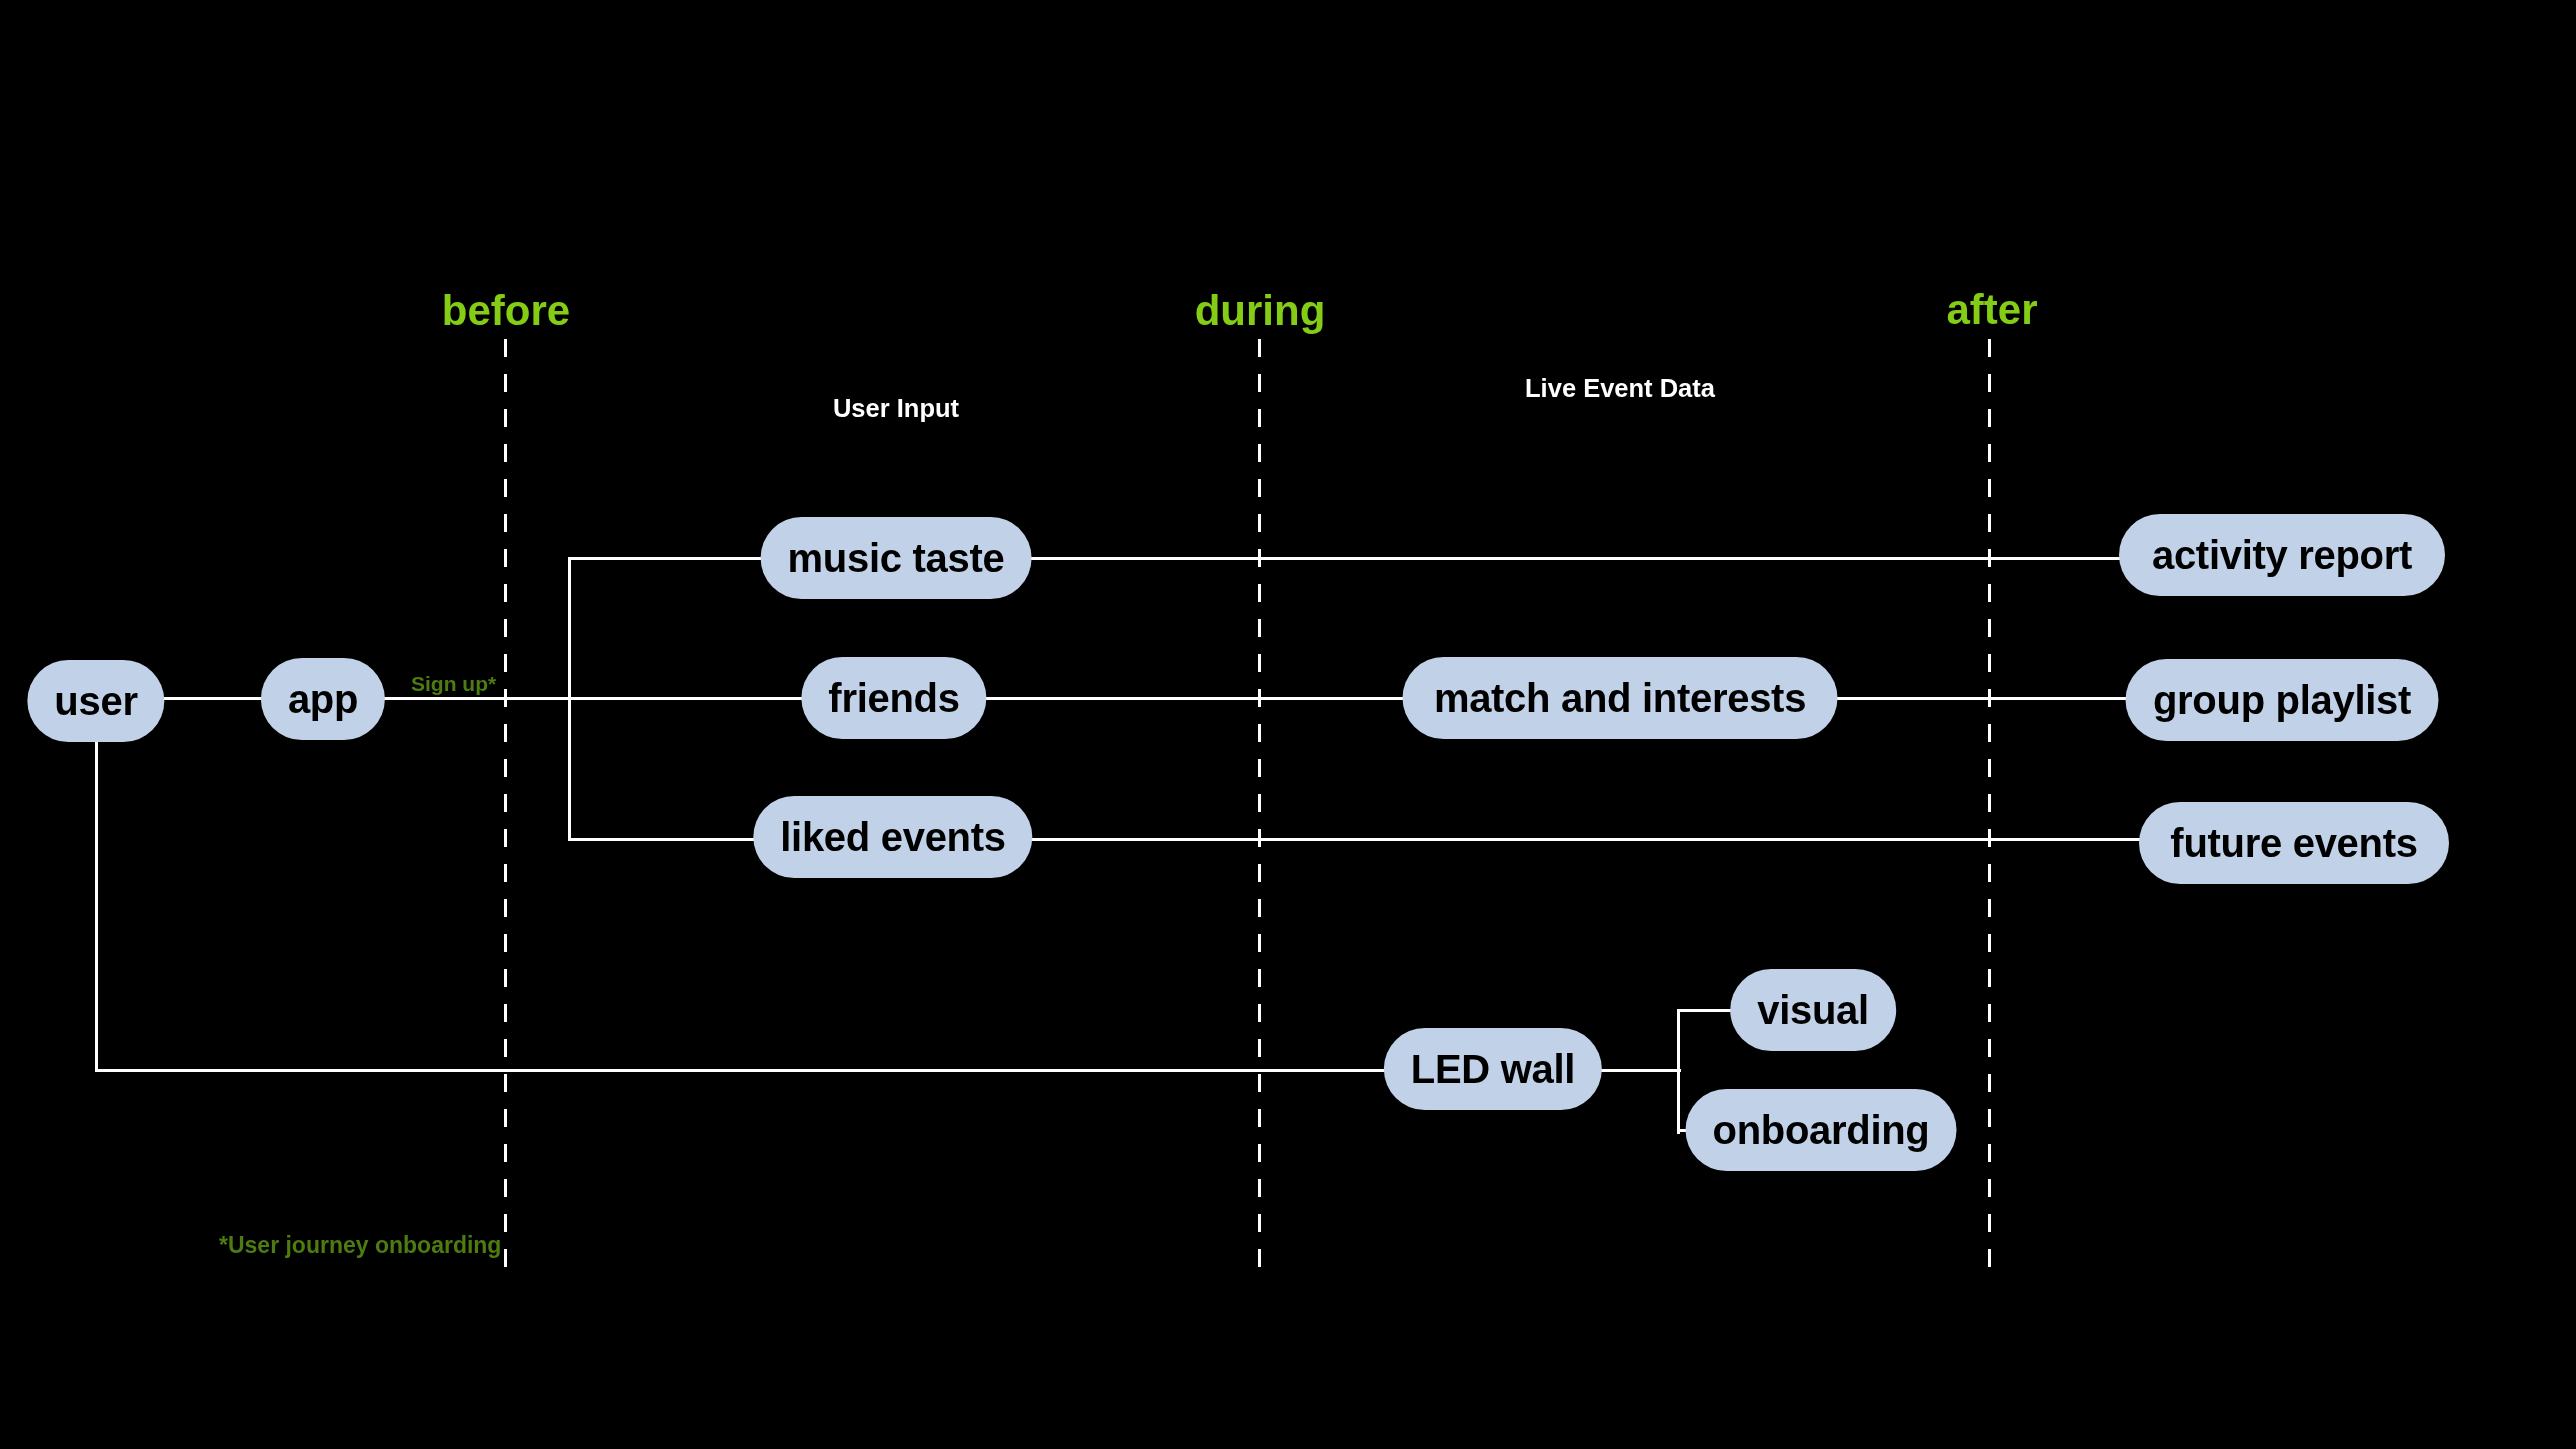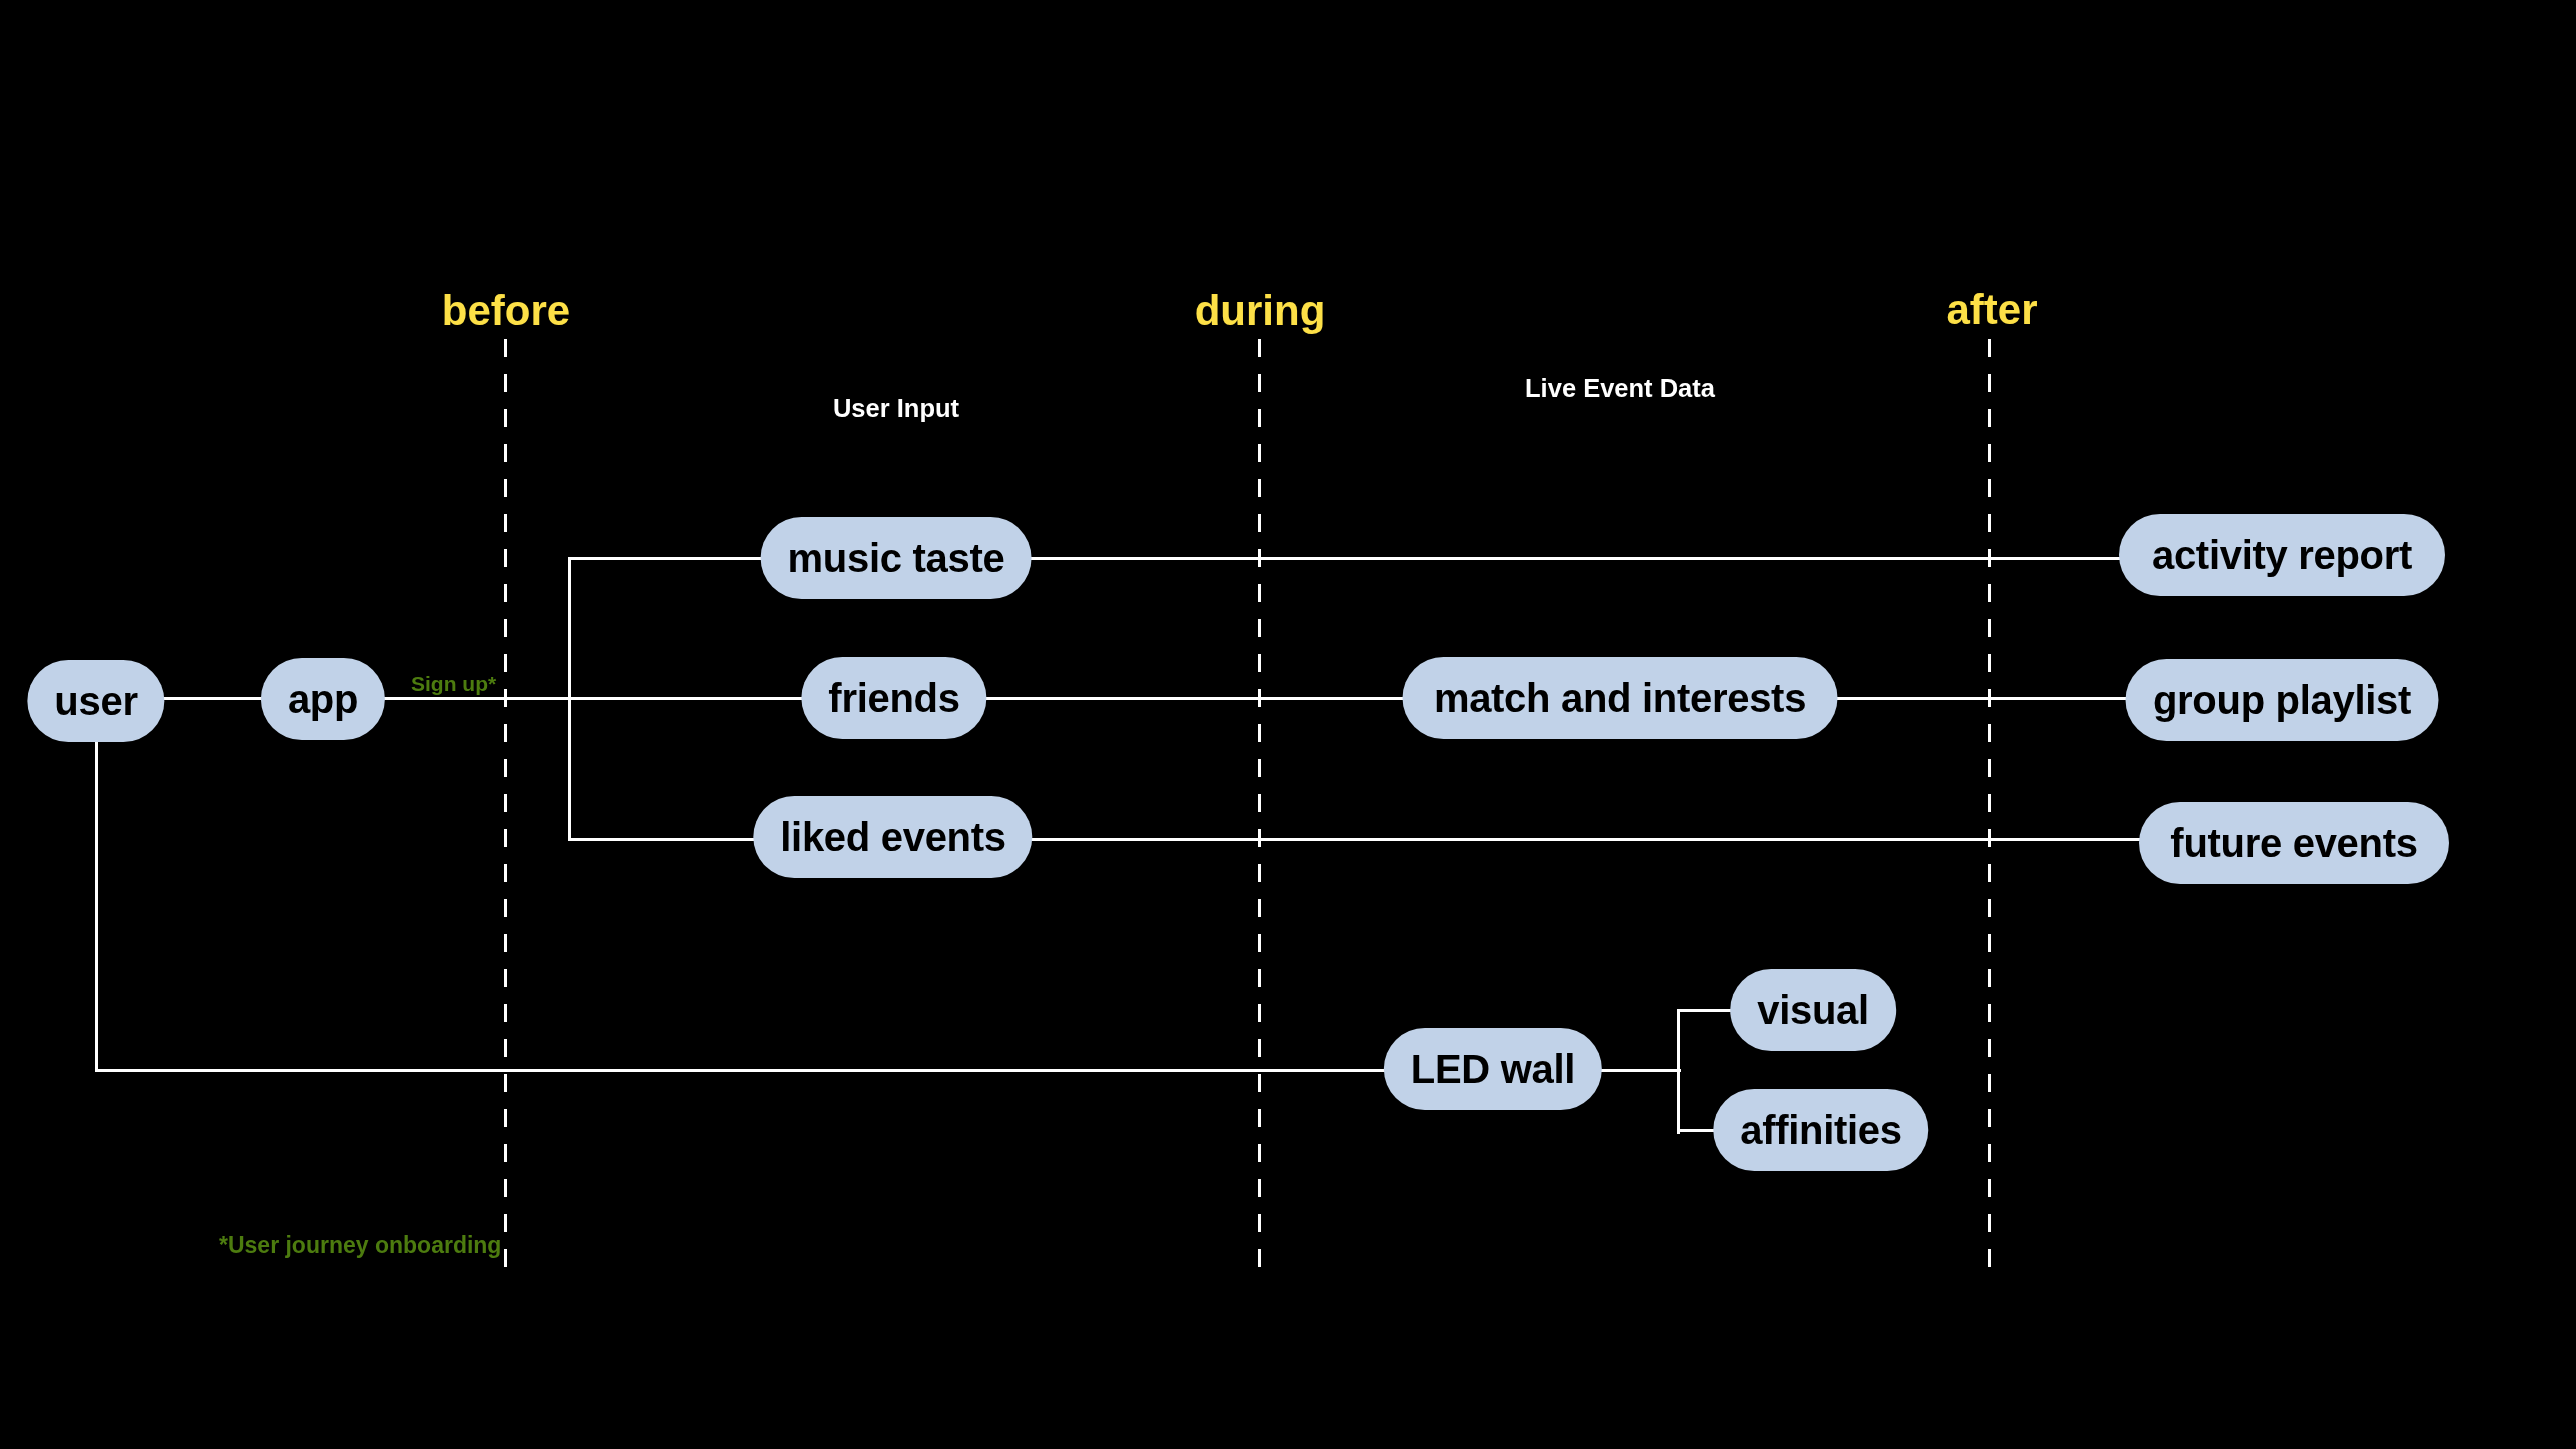--- a/index.html
+++ b/index.html
@@ -15,21 +15,21 @@
   .line{position:absolute;background:#ffffff;z-index:2;}
   .pill{
     position:absolute;transform:translate(-50%,-50%);
     height:82px;border-radius:42px;background:#c1d2e8;color:#000000;
     display:flex;align-items:center;justify-content:center;
     font-weight:bold;font-size:40px;letter-spacing:-0.3px;white-space:nowrap;
     padding:0 27px;box-sizing:border-box;z-index:3;
   }
   .hdr{
     position:absolute;transform:translate(-50%,-50%);
-    color:#fde047;font-size:42px;font-weight:600;letter-spacing:0;z-index:4;white-space:nowrap;
+    color:#84cc16;font-size:42px;font-weight:600;letter-spacing:0;z-index:4;white-space:nowrap;
   }
   .collabel{
     position:absolute;transform:translate(-50%,-50%);
     color:#ffffff;font-size:25.5px;font-weight:600;z-index:4;white-space:nowrap;
   }
   .smallnote{
     position:absolute;color:#4d7c0f;font-weight:bold;z-index:4;white-space:nowrap;
   }
 </style>
 </head>
@@ -69,16 +69,16 @@
   <div class="pill" style="left:893px;top:837px;min-width:278px;">liked events</div>
 
   <div class="pill" style="left:1620px;top:698px;min-width:435px;">match and interests</div>
 
   <div class="pill" style="left:2282px;top:555px;min-width:326px;">activity report</div>
   <div class="pill" style="left:2282px;top:700px;min-width:313px;">group playlist</div>
   <div class="pill" style="left:2294px;top:843px;min-width:310px;text-align:right;">future events</div>
 
   <div class="pill" style="left:1493px;top:1069px;min-width:212px;">LED wall</div>
   <div class="pill" style="left:1813px;top:1010px;min-width:157px;">visual</div>
-  <div class="pill" style="left:1821px;top:1130px;min-width:215px;">affinities</div>
+  <div class="pill" style="left:1821px;top:1130px;min-width:215px;">onboarding</div>
 
 </div>
 
 
 </body></html>

